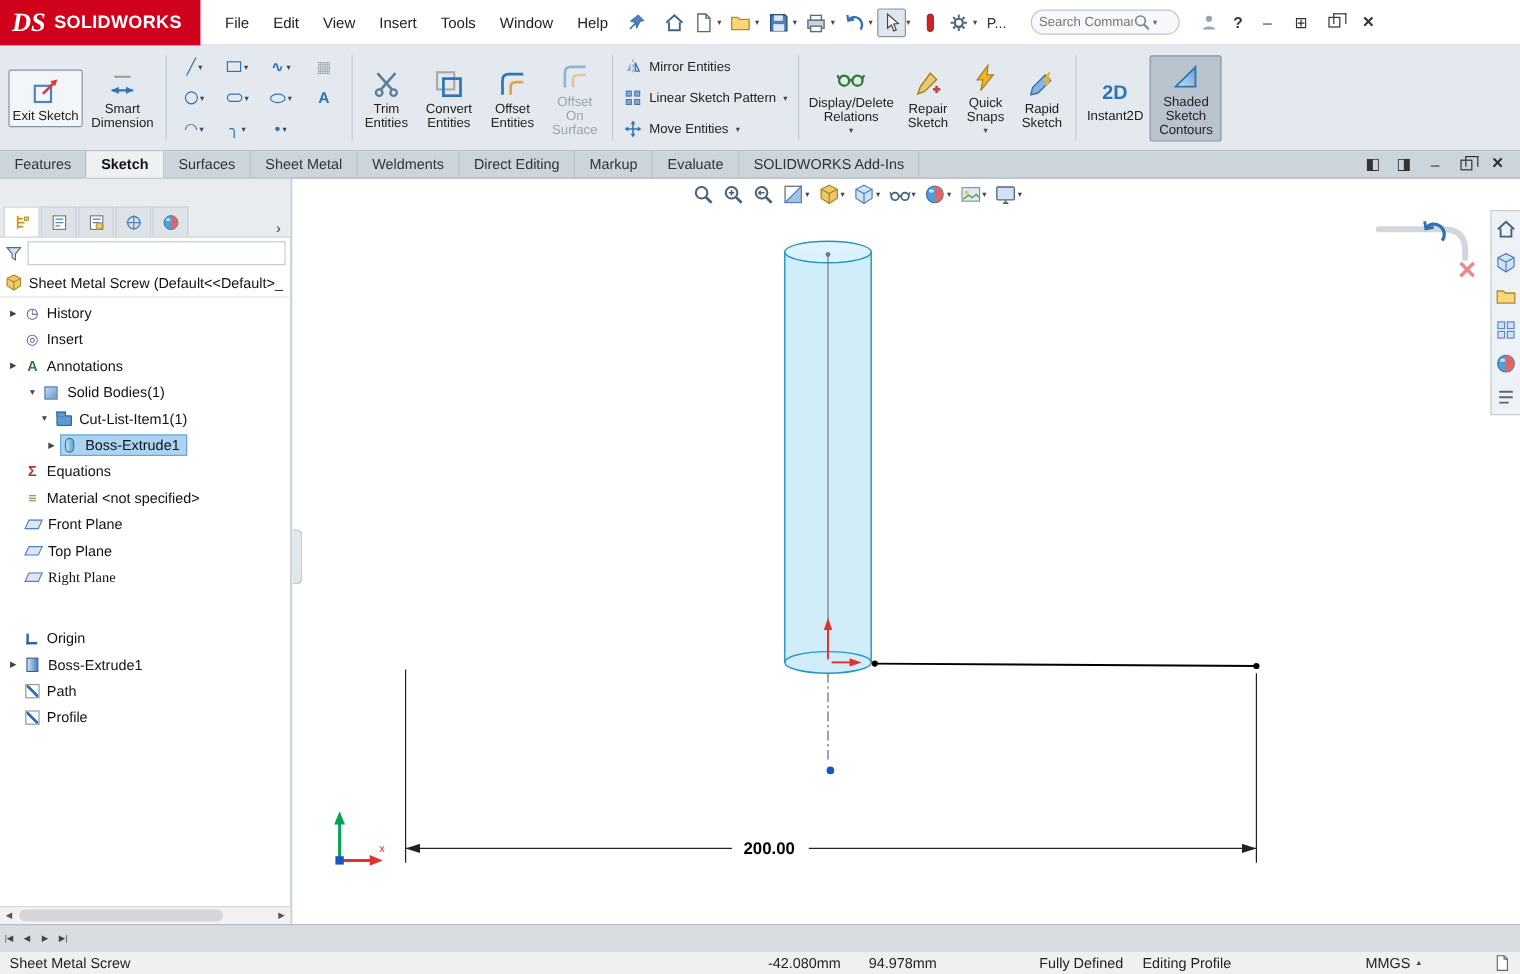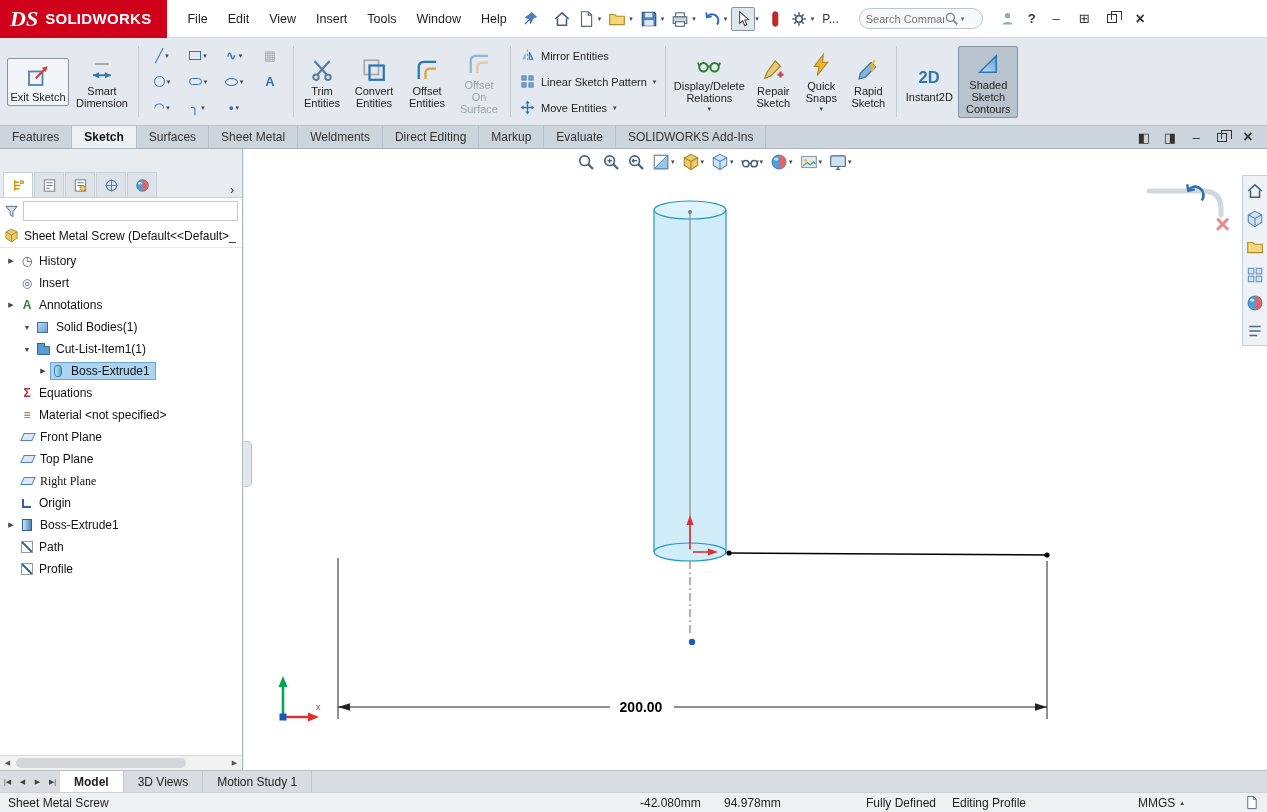--- a/index.html
+++ b/index.html
@@ -698,21 +698,21 @@
               <span class="tlabel">Annotations</span>
             </span>
           </div>
           <div class="tree-row" style="padding-left: 20px;">
             <span class="tri">▼</span>
             <span class="twrap">
               <span class="ic ic-cube"></span>
               <span class="tlabel">Solid Bodies(1)</span>
             </span>
           </div>
-          <div class="tree-row" style="padding-left: 20px;">
+          <div class="tree-row" style="padding-left: 30px;">
             <span class="tri">▼</span>
             <span class="twrap">
               <span class="ic ic-folderb"></span>
               <span class="tlabel">Cut-List-Item1(1)</span>
             </span>
           </div>
           <div class="tree-row" style="padding-left: 36px;">
             <span class="tri">▶</span>
             <span class="twrap selected">
               <span class="ic ic-body"></span>
@@ -747,21 +747,21 @@
               <span class="tlabel">Top Plane</span>
             </span>
           </div>
           <div class="tree-row" style="padding-left: 4px; font-family: Liberation Serif, serif;">
             <span class="tri"></span>
             <span class="twrap">
               <span class="ic ic-plane"></span>
               <span class="tlabel">Right Plane</span>
             </span>
           </div>
-          <div class="tree-row" style="padding-left: 4px;">
+          <div class="tree-row" style="padding-left: 4px; margin-top: 29px;">
             <span class="tri"></span>
             <span class="twrap">
               <span class="ic ic-origin"></span>
               <span class="tlabel">Origin</span>
             </span>
           </div>
           <div class="tree-row" style="padding-left: 4px;">
             <span class="tri">▶</span>
             <span class="twrap">
               <span class="ic ic-extr"></span>
@@ -952,25 +952,20 @@
 
       <div class="splitter-handle"></div>
     </div>
   </div>
 
   <div class="doctabs">
     <span class="dnav">|◀</span>
     <span class="dnav">◀</span>
     <span class="dnav">▶</span>
     <span class="dnav">▶|</span>
-    <div id="doc-tabs" style="display:flex">
-        <div class="dtab active">Model</div>
-        <div class="dtab">3D Views</div>
-        <div class="dtab">Motion Study 1</div>
-      </div>
   </div>
 
   <div class="statusbar">
     <span class="sb sb-left">Sheet Metal Screw</span>
     <span class="sb sb-x">-42.080mm</span>
     <span class="sb sb-y">94.978mm</span>
     <span class="sb sb-state">Fully Defined</span>
     <span class="sb sb-mode">Editing Profile</span>
     <span class="sb sb-units">
       <span>MMGS</span>

